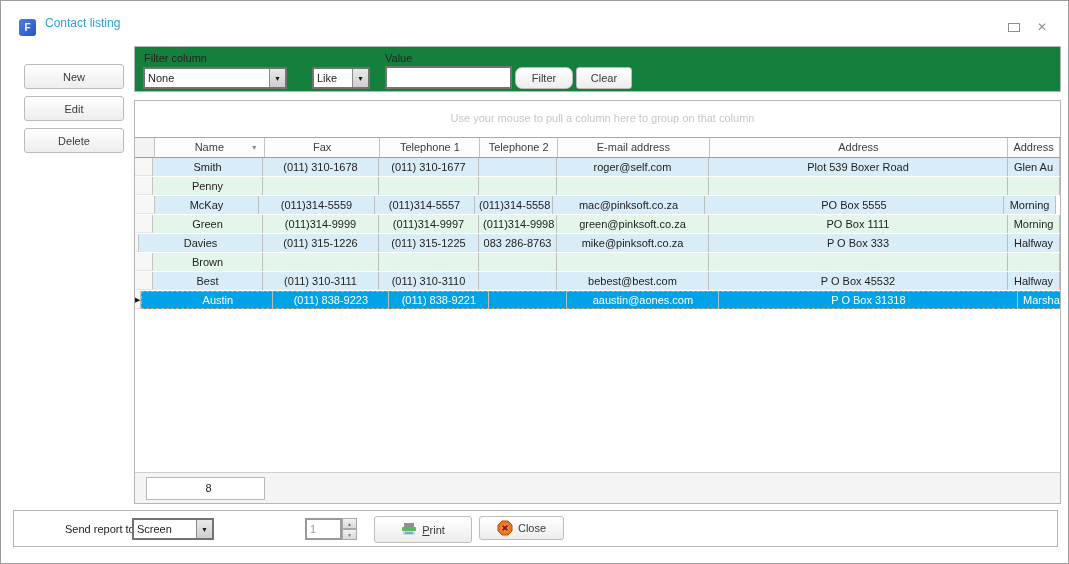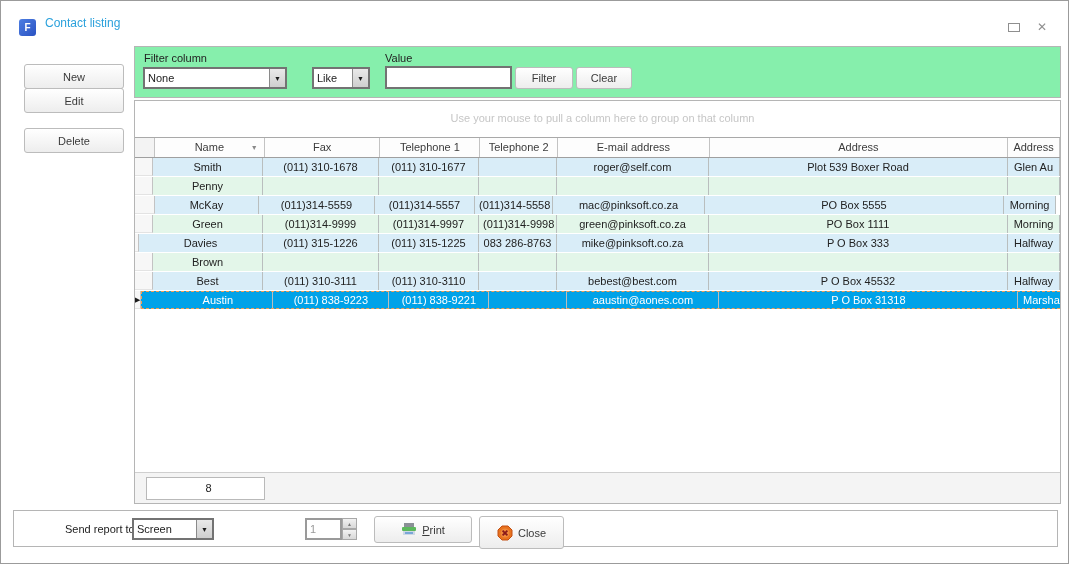--- a/index.html
+++ b/index.html
@@ -18,36 +18,36 @@
   .win-btn.closewin { left:1032px; color:#8f8f8f; font-size:12px; }
 
   
   .btn { display:inline-flex; align-items:center; justify-content:center; gap:5px;
     background:linear-gradient(#ffffff,#ededed); border:1px solid #bcbcbc; border-radius:3px;
     font-family:inherit; font-size:11px; color:#3a3a3a; cursor:default; }
   .accel::first-letter { text-decoration:underline; }
 
   
   .side-btn { position:absolute; left:23px; width:100px; height:25px; }
-  .side-btn.b0 { top:63px; } .side-btn.b1 { top:87px;text-align:right; } .side-btn.b2 { top:127px; }
-
-  
-  .filter-panel { position:absolute; left:133px; top:45px; width:927px; height:52px; background:#86efac; border:1px solid #b5b5b5; }
+  .side-btn.b0 { top:63px; } .side-btn.b1 { top:95px;text-align:right; } .side-btn.b2 { top:127px; }
+
+  
+  .filter-panel { position:absolute; left:133px; top:45px; width:927px; height:46px; background:#15803d; border:1px solid #b5b5b5; }
   .lbl { position:absolute; color:#222; }
   .lbl.gray { color:#ababab; }
   .fp-col-label { left:9px; top:5px; }
   .fp-val-label { left:250px; top:5px; }
   .combo { position:absolute; height:22px; border:2px solid #737373; background:#fff; display:flex; align-items:center; }
   .combo-text { flex:1; padding-left:3px; overflow:hidden; white-space:nowrap; }
   .combo-btn { width:16px; height:100%; background:linear-gradient(#e9e9e9,#cfcfcf); border-left:1px solid #8a8a8a;
     display:flex; align-items:center; justify-content:center; font-size:7px; color:#1a1a1a; }
   .combo.c-none { left:8px; top:20px; width:144px; }
   .combo.c-like { left:177px; top:20px; width:58px; }
   .value-input { position:absolute; left:250px; top:19px; width:127px; height:23px; border:2px solid #737373; padding:0 3px; font-family:inherit; font-size:11px; }
-  .fp-filter { position:absolute; left:380px; top:20px; width:58px; height:22px; }
+  .fp-filter { position:absolute; left:380px; top:20px; width:58px; height:22px;border-radius:7px; }
   .fp-clear  { position:absolute; left:441px; top:20px; width:56px; height:22px; }
 
   
   .grid-panel { position:absolute; left:133px; top:99px; width:927px; height:404px; background:#fff; border:1px solid #b5b5b5; overflow:hidden;text-align:center; }
   .group-hint { position:absolute; left:0; top:0; width:100%; height:36px; padding:11px 0 0 10px; color:#c6c6c6; }
   .grid { position:absolute; left:0; top:36px; width:925px; border-top:1px solid #a9a9a9; }
   .g-head { display:flex; height:20px; border-bottom:1px solid #9f9f9f; background:#fdfdfd; }
   .h-cell { position:relative; height:100%; line-height:19px; padding:0 4px; color:#3c3c3c;
     border-right:1px solid #c3c3c3; overflow:hidden; white-space:nowrap; }
   .h-sel { background:#f3f3f3; }
@@ -67,21 +67,21 @@
   .bottom-bar { position:absolute; left:12px; top:509px; width:1045px; height:37px; background:#fff; border:1px solid #b5b5b5; }
   .bb-send-label { left:51px; top:12px; }
   .combo.c-screen { left:118px; top:7px; width:82px; }
   .bb-copies-label { left:246px; top:12px;margin-top:43px; }
   .spinner { position:absolute; left:291px; top:7px; width:52px; height:22px; display:flex; }
   .spin-input { width:37px; height:100%; border:2px solid #9a9a9a; padding:0 3px; font-family:inherit; font-size:11px; color:#9a9a9a; }
   .spin-btns { width:15px; height:100%; display:flex; flex-direction:column; }
   .spin-btn { flex:1; background:linear-gradient(#f2f2f2,#d8d8d8); border:1px solid #a8a8a8; font-size:5px; color:#7a7a7a;
     display:flex; align-items:center; justify-content:center; }
   .bb-print { position:absolute; left:360px; top:5px; width:98px; height:27px; }
-  .bb-close { position:absolute; left:465px; top:5px; width:85px; height:33px; }
+  .bb-close { position:absolute; left:465px; top:5px; width:85px; height:24px; }
 </style>
 </head>
 <body>
 
 <div class="window">
 
   <div class="app-icon">
       <span>F</span>
     </div>
   <div class="title">Contact listing</div>

